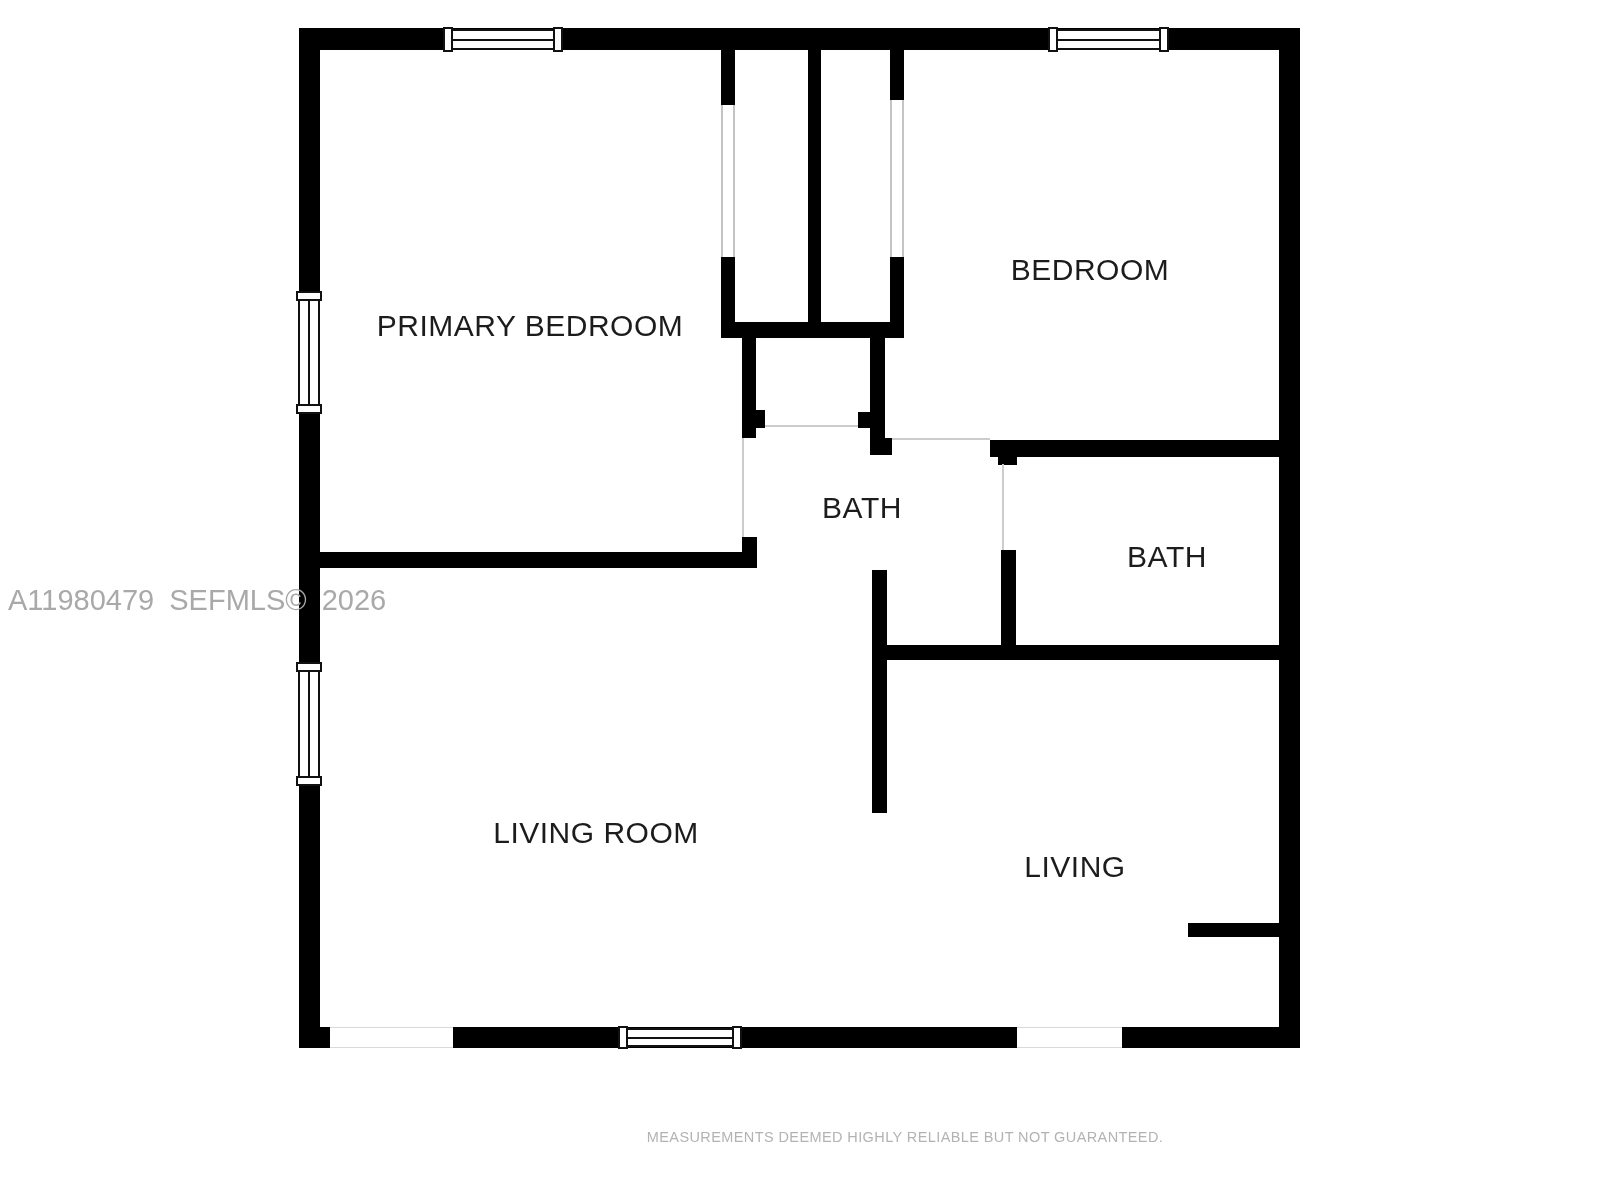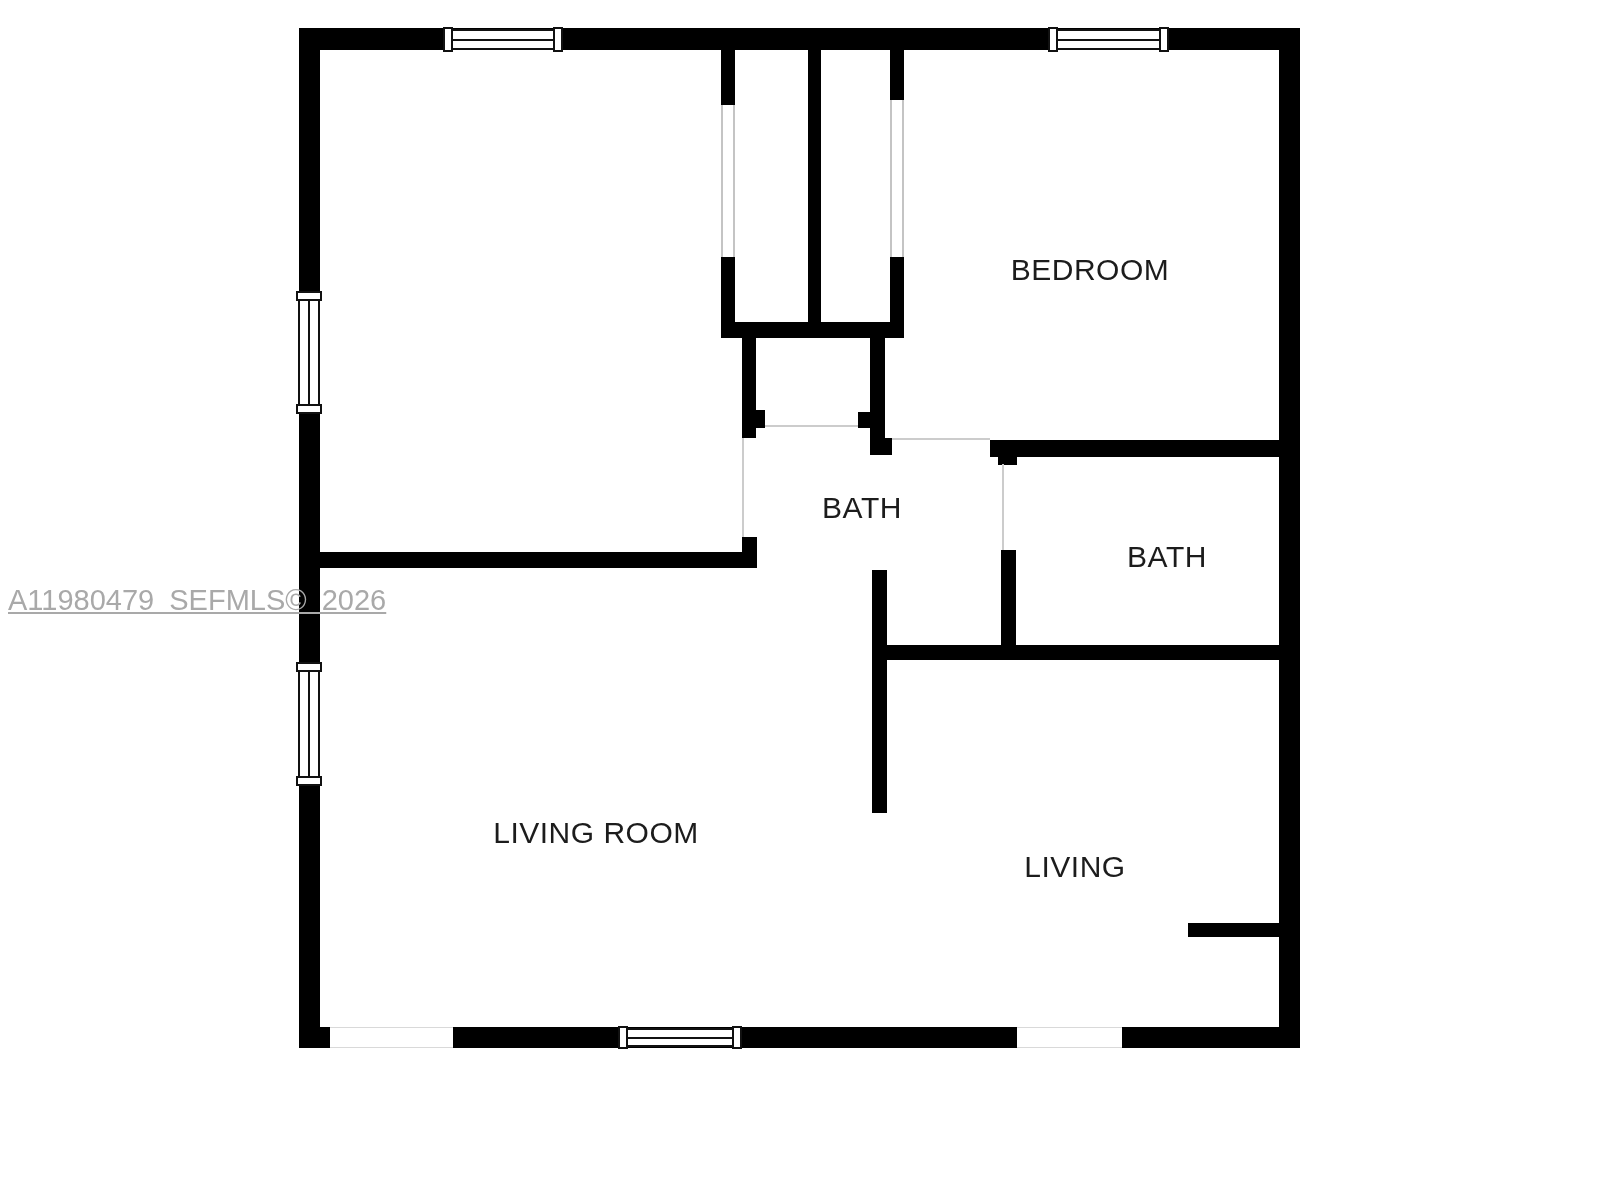--- a/index.html
+++ b/index.html
@@ -34,21 +34,21 @@
   .winv .post{height:10px;background:#ffffff;border:2px solid #111111;box-sizing:border-box;}
   .winv .glass{flex:1;position:relative;background:#ffffff;margin:0 2px;
        border-left:2px solid #111111;border-right:2px solid #111111;box-sizing:border-box;}
   .winv .glass::after{content:"";position:absolute;top:0;bottom:0;left:50%;width:2px;
        margin-left:-1px;background:#111111;}
 
   .room-label{position:absolute;transform:translate(-50%,-50%);z-index:3;
        font-size:30px;letter-spacing:0.5px;color:#1c1c1c;white-space:nowrap;}
 
   .watermark{position:absolute;left:8px;top:584px;z-index:4;font-size:29px;
-       color:#a9a9a9;letter-spacing:0px;word-spacing:7px;white-space:nowrap;text-decoration:underline;}
+       color:#a9a9a9;letter-spacing:0px;word-spacing:7px;white-space:nowrap;}
 
   .disclaimer{position:absolute;left:905px;top:1129px;transform:translateX(-50%);z-index:3;
        font-size:14.5px;letter-spacing:0.4px;color:#b3b3b3;white-space:nowrap;}
 </style>
 </head>
 <body>
 
 <div class="stage">
   <div class="plan">
 
@@ -109,21 +109,23 @@
       <i class="post"></i>
     </div>
     <div class="winh" style="left:618px;top:1026px;width:124px;height:23px;">
       <i class="post"></i>
       <i class="glass"></i>
       <i class="post"></i>
     </div>
     <div class="gap" style="left:330px;top:1027px;width:123px;height:21px;"></div>
     <div class="gap" style="left:1017px;top:1027px;width:105px;height:21px;"></div>
 
+    <div class="room-label" style="left:530px;top:326px;">PRIMARY BEDROOM</div>
     <div class="room-label" style="left:1090px;top:270px;">BEDROOM</div>
     <div class="room-label" style="left:862px;top:508px;">BATH</div>
     <div class="room-label" style="left:1143px;top:557px;margin-left:24px;">BATH</div>
     <div class="room-label" style="left:596px;top:821px;margin-top:12px;">LIVING ROOM</div>
     <div class="room-label" style="left:1075px;top:867px;">LIVING</div>
 
     <div class="watermark">A11980479 SEFMLS© 2026</div>
+    <div class="disclaimer">MEASUREMENTS DEEMED HIGHLY RELIABLE BUT NOT GUARANTEED.</div>
   </div>
 </div>
 
 </body></html>

